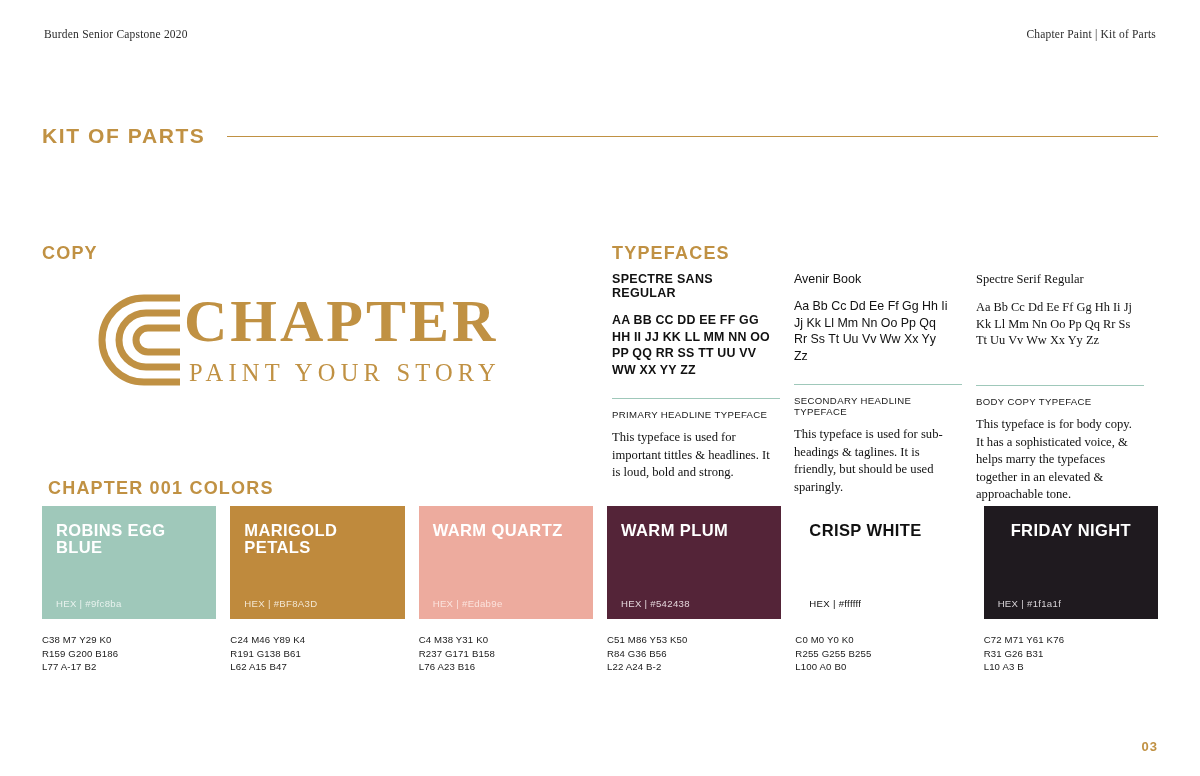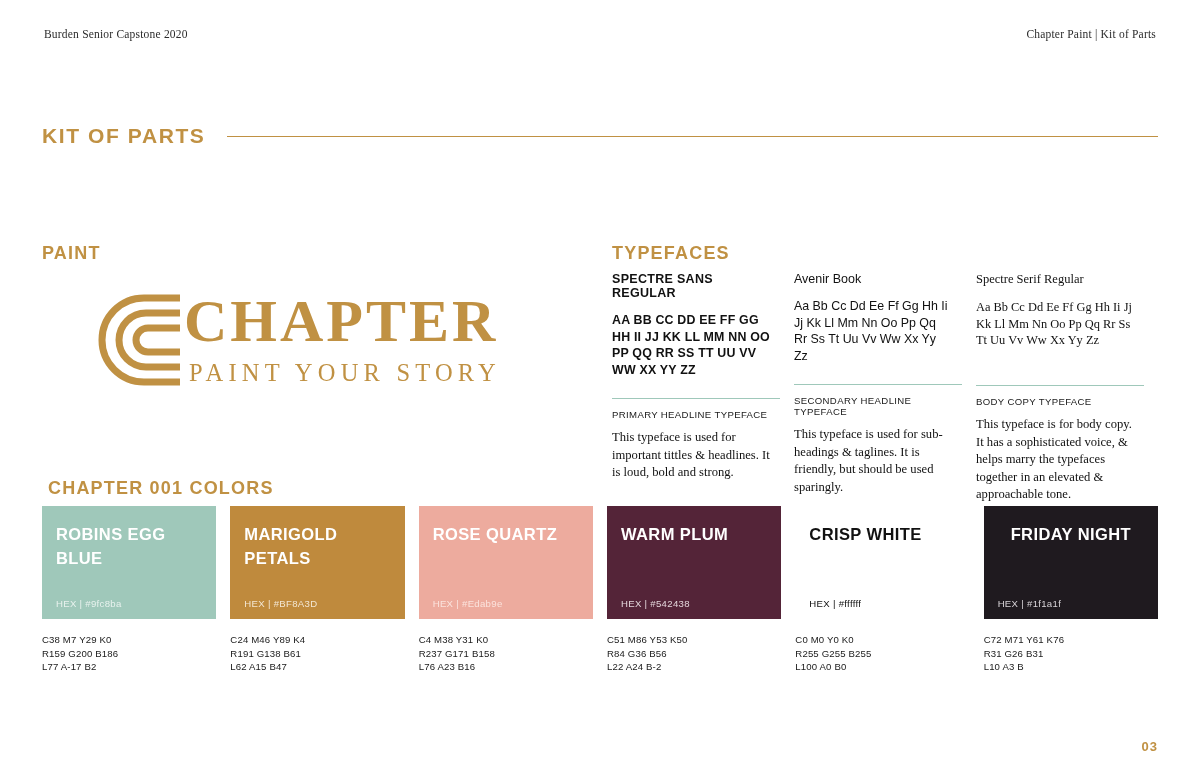--- a/index.html
+++ b/index.html
@@ -167,21 +167,21 @@
   .swatch-cell { width: 175px; }
   .swatch {
     height: 113px;
     position: relative;
     padding: 16px 14px 0 14px;
   }
   .swatch-name {
     font-size: 16.5px;
     font-weight: bold;
     letter-spacing: 0.4px;
-    line-height: 24px;
+    line-height: 17px;
   }
   .swatch-hex {
     position: absolute;
     left: 14px;
     bottom: 10px;
     font-size: 9.6px;
     letter-spacing: 0.3px;
   }
   .swatch-values {
     margin-top: 14px;
@@ -210,21 +210,21 @@
   <div class="run-head">
     <span>Burden Senior Capstone 2020</span>
     <span>Chapter Paint | Kit of Parts</span>
   </div>
 
   <div class="section-head">
     <div class="title">KIT OF PARTS</div>
     <div class="rule"></div>
   </div>
 
-  <div id="logo-head" class="sub-head">PAINT</div>
+  <div id="logo-head" class="sub-head">COPY</div>
 
   <div class="logo-block">
     <div class="logo-mark">
       <svg width="96" height="104" viewBox="0 0 96 104" xmlns="http://www.w3.org/2000/svg">
         <g fill="none" stroke="#c09143" stroke-width="7">
           <path d="M92 10 H56 A42 42 0 0 0 56 94 H92"></path>
         </g>
         <g fill="none" stroke="#c09143" stroke-width="7">
           <path d="M92 25 H58 A27 27 0 0 0 58 79 H92"></path>
         </g>
@@ -284,21 +284,21 @@
         <div class="swatch-name" id="swn1" style="color: rgb(255, 255, 255);">MARIGOLD PETALS</div>
         <div class="swatch-hex" id="swh1" style="color: rgb(243, 230, 210);">HEX | #BF8A3D</div>
       </div>
       <div class="swatch-values" style="white-space: pre-line;">C24 M46 Y89 K4
 R191 G138 B61
 L62 A15 B47</div>
     </div>
 
     <div class="swatch-cell">
       <div class="swatch" id="sw2" style="background: rgb(237, 171, 158);">
-        <div class="swatch-name" id="swn2" style="color: rgb(255, 255, 255);">ROSE QUARTZ</div>
+        <div class="swatch-name" id="swn2" style="color: rgb(255, 255, 255);">WARM QUARTZ</div>
         <div class="swatch-hex" id="swh2" style="color: rgb(251, 227, 221);">HEX | #Edab9e</div>
       </div>
       <div class="swatch-values" style="white-space: pre-line;">C4 M38 Y31 K0
 R237 G171 B158
 L76 A23 B16</div>
     </div>
 
     <div class="swatch-cell">
       <div class="swatch" id="sw3" style="background: rgb(84, 36, 56);">
         <div class="swatch-name" id="swn3" style="color: rgb(255, 255, 255);">WARM PLUM</div>

